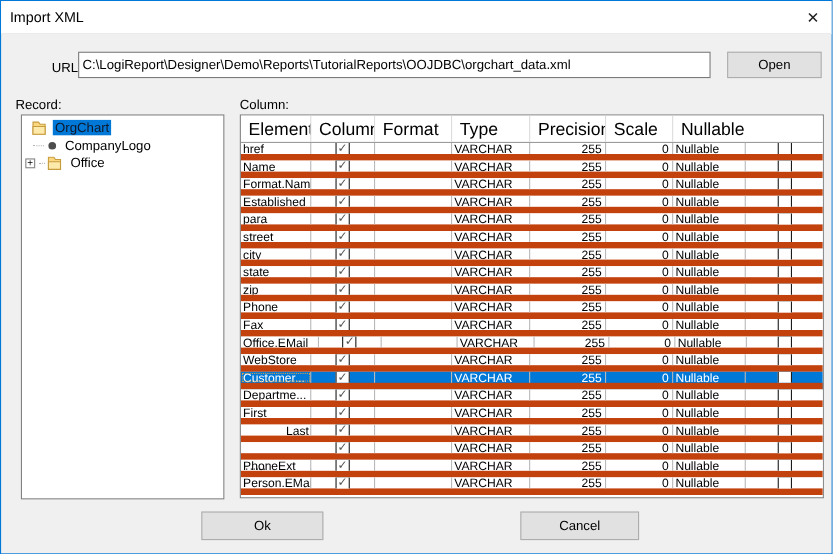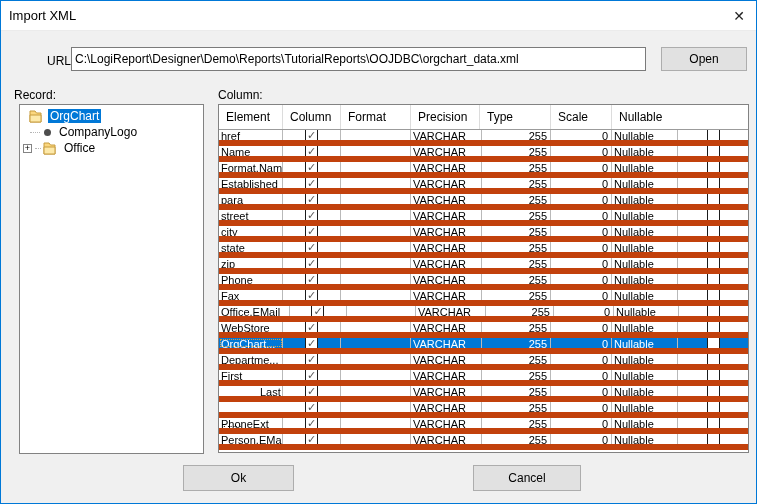--- a/index.html
+++ b/index.html
@@ -56,30 +56,30 @@
   }
   .tree-row .connector {
     width:10px; height:0; border-top:1px dotted #b5b5b5; margin-right:2px; flex:0 0 auto;
   }
   .folder-ic { width:15px; height:13px; position:relative; margin-right:4px; flex:0 0 auto; }
   .bullet-ic {
     width:7px; height:7px; border-radius:50%; background:#4d4d4d;
     margin:0 6px 0 2px; flex:0 0 auto;
   }
   .tree-label { padding:0 2px; white-space:nowrap; }
-  .tree-label.selected { background:#0078d7; color:#ffffff; }
+  .tree-label.selected { background:#0078d7; color:#0f172a; }
 
   
   .table-panel {
     position:absolute; left:217px; top:103px; width:531px; height:349px;
     background:#fff; border:1px solid #828282; overflow:hidden;
   }
   .t-header { display:flex; height:25px; background:#fff; border-bottom:1px solid #9b9b9b; }
   .t-header .hcell {
-    font-size:12px; color:#000; padding:5px 0 0 7px;
+    font-size:16px; color:#000; padding:5px 0 0 7px;
     border-right:1px solid #dcdcdc; overflow:hidden; white-space:nowrap;
   }
   .t-header .hcell:last-child { border-right:none; }
   .t-row { display:flex; height:16px; border-bottom:6px solid #c2410c; background:#fff; }
   .t-row .cell {
     font-size:11px; color:#000; padding:1px 2px 0 2px;
     border-right:1px solid #b9b9b9; overflow:hidden; white-space:nowrap;
     display:flex; align-items:center;
   }
   .t-row .cell:last-child { border-right:none; }
@@ -146,22 +146,22 @@
           </svg></span>
         <span class="tree-label">Office</span>
       </div>
     </div>
 
   <div class="table-panel">
     <div class="t-header" id="table-header">
         <div class="hcell" style="width: 64px;">Element</div>
         <div class="hcell" style="width: 58px;">Column</div>
         <div class="hcell" style="width: 70px;">Format</div>
+        <div class="hcell" style="width: 71px;">Type</div>
         <div class="hcell" style="width: 69px;">Precision</div>
-        <div class="hcell" style="width: 71px;">Type</div>
         <div class="hcell" style="width: 61px;">Scale</div>
         <div class="hcell" style="width: 66px;">Nullable</div>
       </div>
     <div id="table-body">
         <div class="t-row">
           <div class="cell" style="width: 64px;">href</div>
           <div class="cell center" style="width: 58px;">
             <span class="cb">✓</span>
           </div>
           <div class="cell" style="width: 70px;"></div>
@@ -335,21 +335,21 @@
           <div class="cell" style="width: 70px;"></div>
           <div class="cell" style="width: 71px;">VARCHAR</div>
           <div class="cell num" style="width: 69px;">255</div>
           <div class="cell num" style="width: 61px;">0</div>
           <div class="cell" style="width: 66px;">Nullable</div>
           <div class="cell center" style="width: 70px;">
             <span class="cb"></span>
           </div>
         </div>
         <div class="t-row selected">
-          <div class="cell focus-cell" style="width: 64px;">OrgChart...</div>
+          <div class="cell focus-cell" style="width: 64px;">Customer...</div>
           <div class="cell center" style="width: 58px;">
             <span class="cb">✓</span>
           </div>
           <div class="cell" style="width: 70px;"></div>
           <div class="cell" style="width: 71px;">VARCHAR</div>
           <div class="cell num" style="width: 69px;">255</div>
           <div class="cell num" style="width: 61px;">0</div>
           <div class="cell" style="width: 66px;">Nullable</div>
           <div class="cell center" style="width: 70px;">
             <span class="cb"></span>

